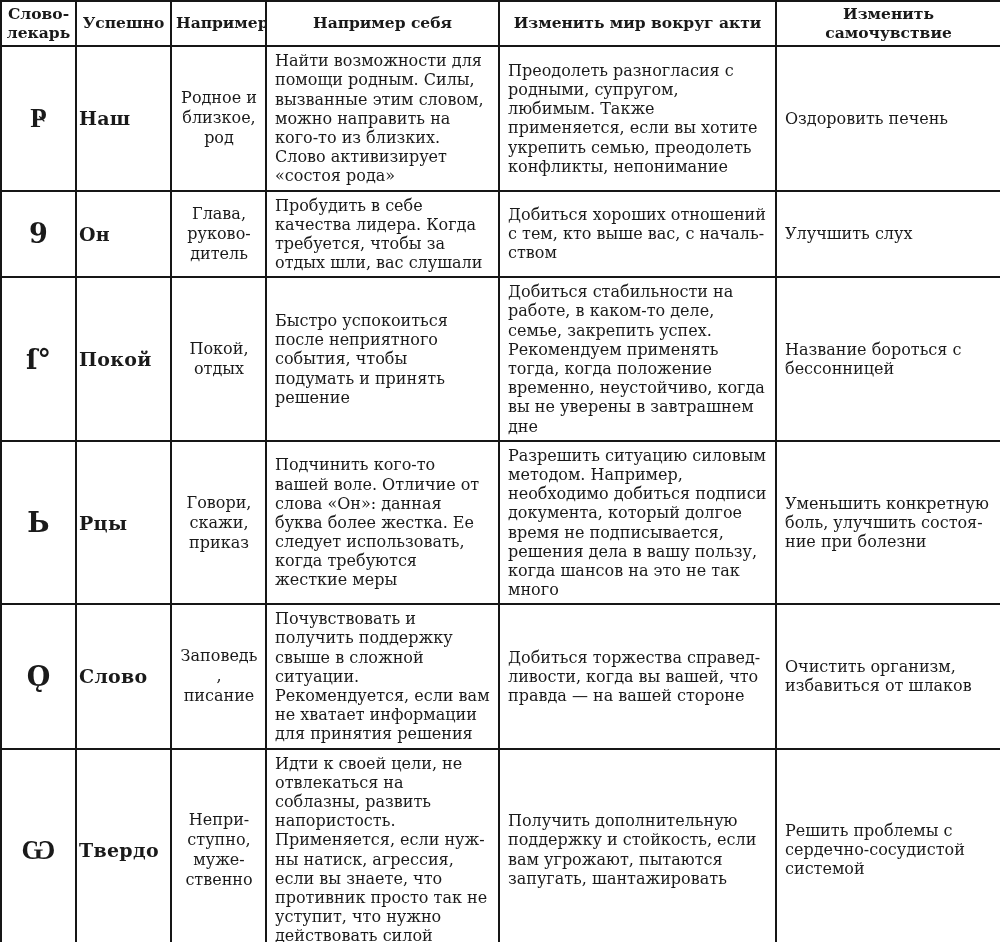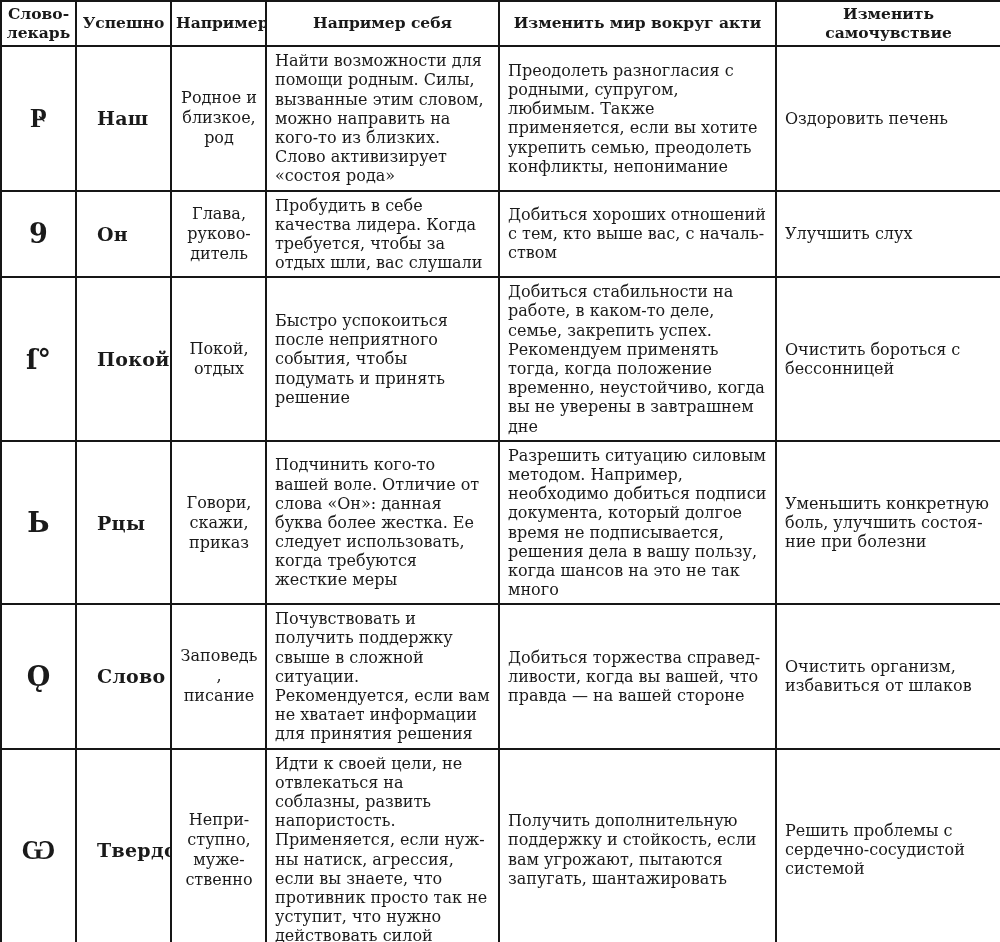--- a/index.html
+++ b/index.html
@@ -43,21 +43,21 @@
     text-align: center;
     font-family: "DejaVu Serif", serif;
     font-weight: bold;
     font-size: 27px;
     padding: 0 2px;
   }
   td.name-cell {
     font-family: "DejaVu Serif", serif;
     font-weight: bold;
     font-size: 19px;
-    padding: 2px 2px 2px 20px;
+    padding: 2px 2px 2px 2px;
     letter-spacing: 0.3px;
   }
   td.text-cell {
     font-size: 16px;
     line-height: 1.2;
     text-align: left;
     padding: 4px 7px 4px 8px;
     hyphens: manual;
     overflow-wrap: break-word;
   }
@@ -106,21 +106,21 @@
         <td class="text-cell">Пробудить в себе качества лидера. Когда требуется, чтобы за отдых шли, вас слушали</td>
         <td class="text-cell">Добиться хороших отношений с тем, кто выше вас, с началь­ством</td>
         <td class="text-cell">Улучшить слух</td>
       </tr>
       <tr style="height:140px">
         <td class="glyph-cell">ſ°</td>
         <td class="name-cell">Покой</td>
         <td class="text-cell meaning-cell">Покой, отдых</td>
         <td class="text-cell">Быстро успокоиться после неприятного события, чтобы подумать и принять решение</td>
         <td class="text-cell">Добиться стабильности на рабо­те, в каком-то деле, семье, за­крепить успех. Рекомендуем применять тогда, когда поло­жение временно, неустойчиво, когда вы не уверены в завтраш­нем дне</td>
-        <td class="text-cell">Очистить бороться с бессонницей</td>
+        <td class="text-cell">Название бороться с бессонницей</td>
       </tr>
       <tr style="height:145px">
         <td class="glyph-cell">Ь</td>
         <td class="name-cell">Рцы</td>
         <td class="text-cell meaning-cell">Говори, скажи, приказ</td>
         <td class="text-cell">Подчинить кого-то вашей воле. Отличие от слова «Он»: данная буква более жестка. Ее следует ис­пользовать, когда требу­ются жесткие меры</td>
         <td class="text-cell">Разрешить ситуацию силовым методом. Например, необходи­мо добиться подписи докумен­та, который долгое время не подписывается, решения дела в вашу пользу, когда шансов на это не так много</td>
         <td class="text-cell">Уменьшить конкретную боль, улучшить состоя­ние при болезни</td>
       </tr>
       <tr style="height:120px">

